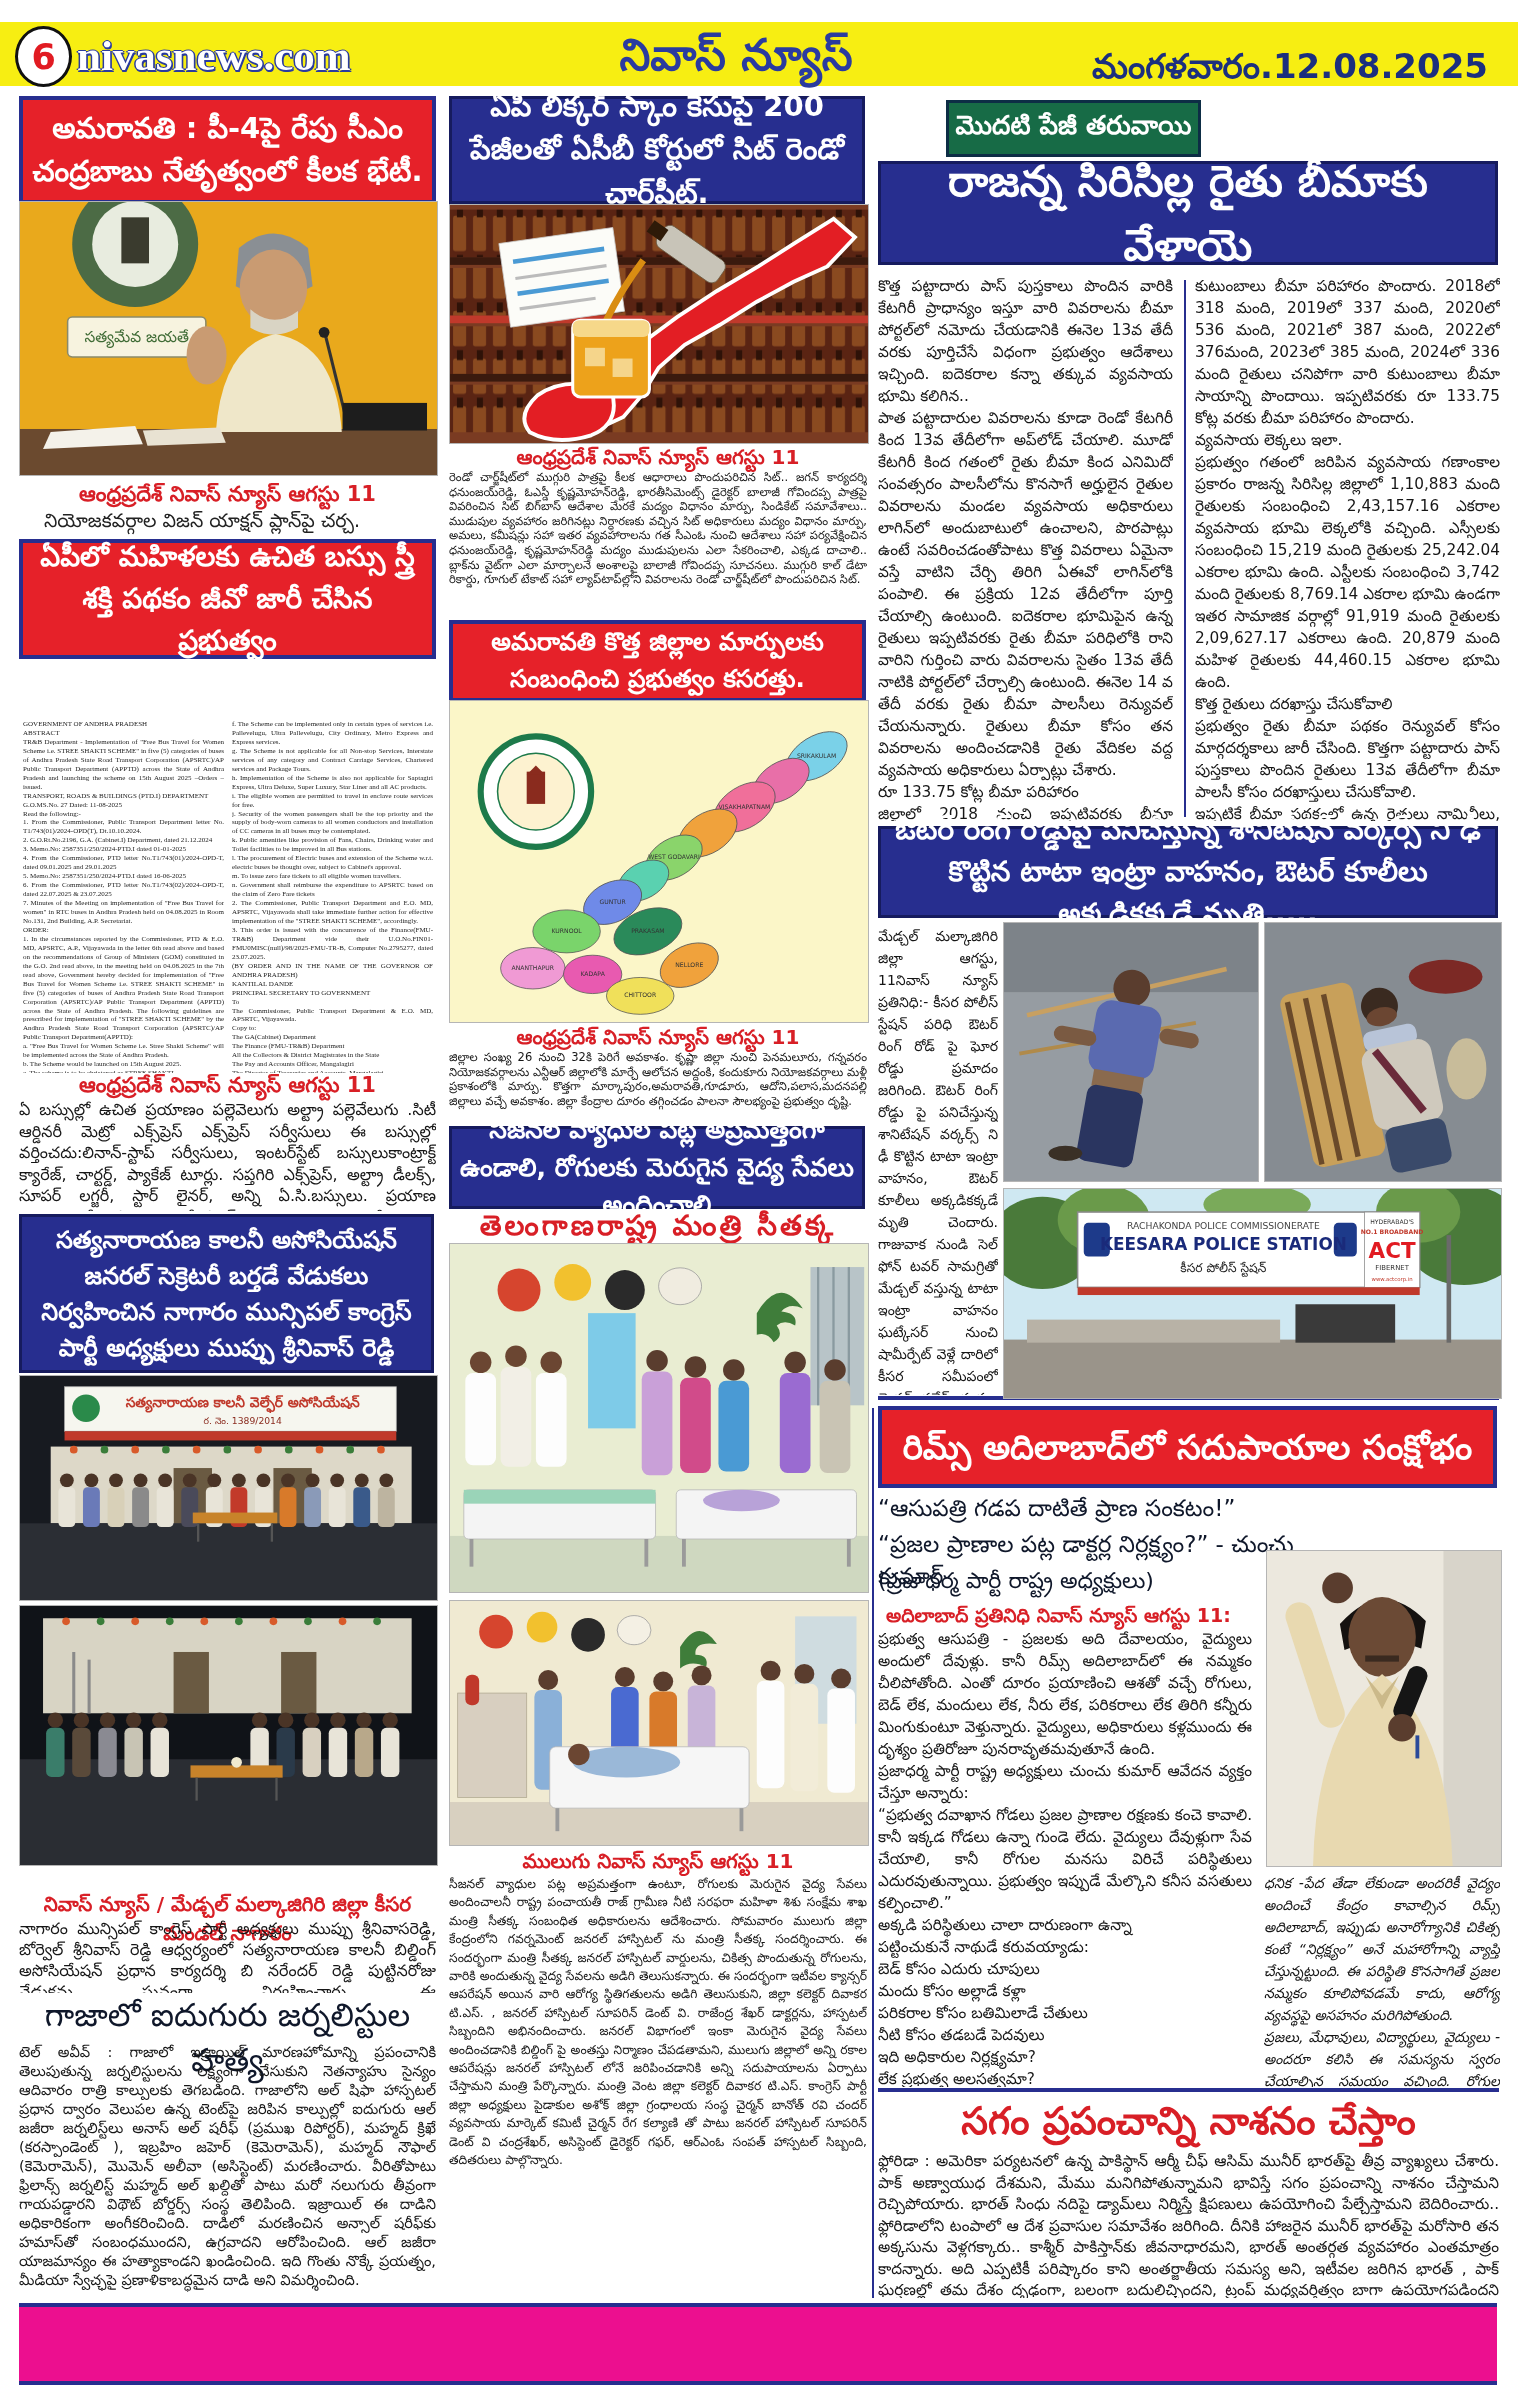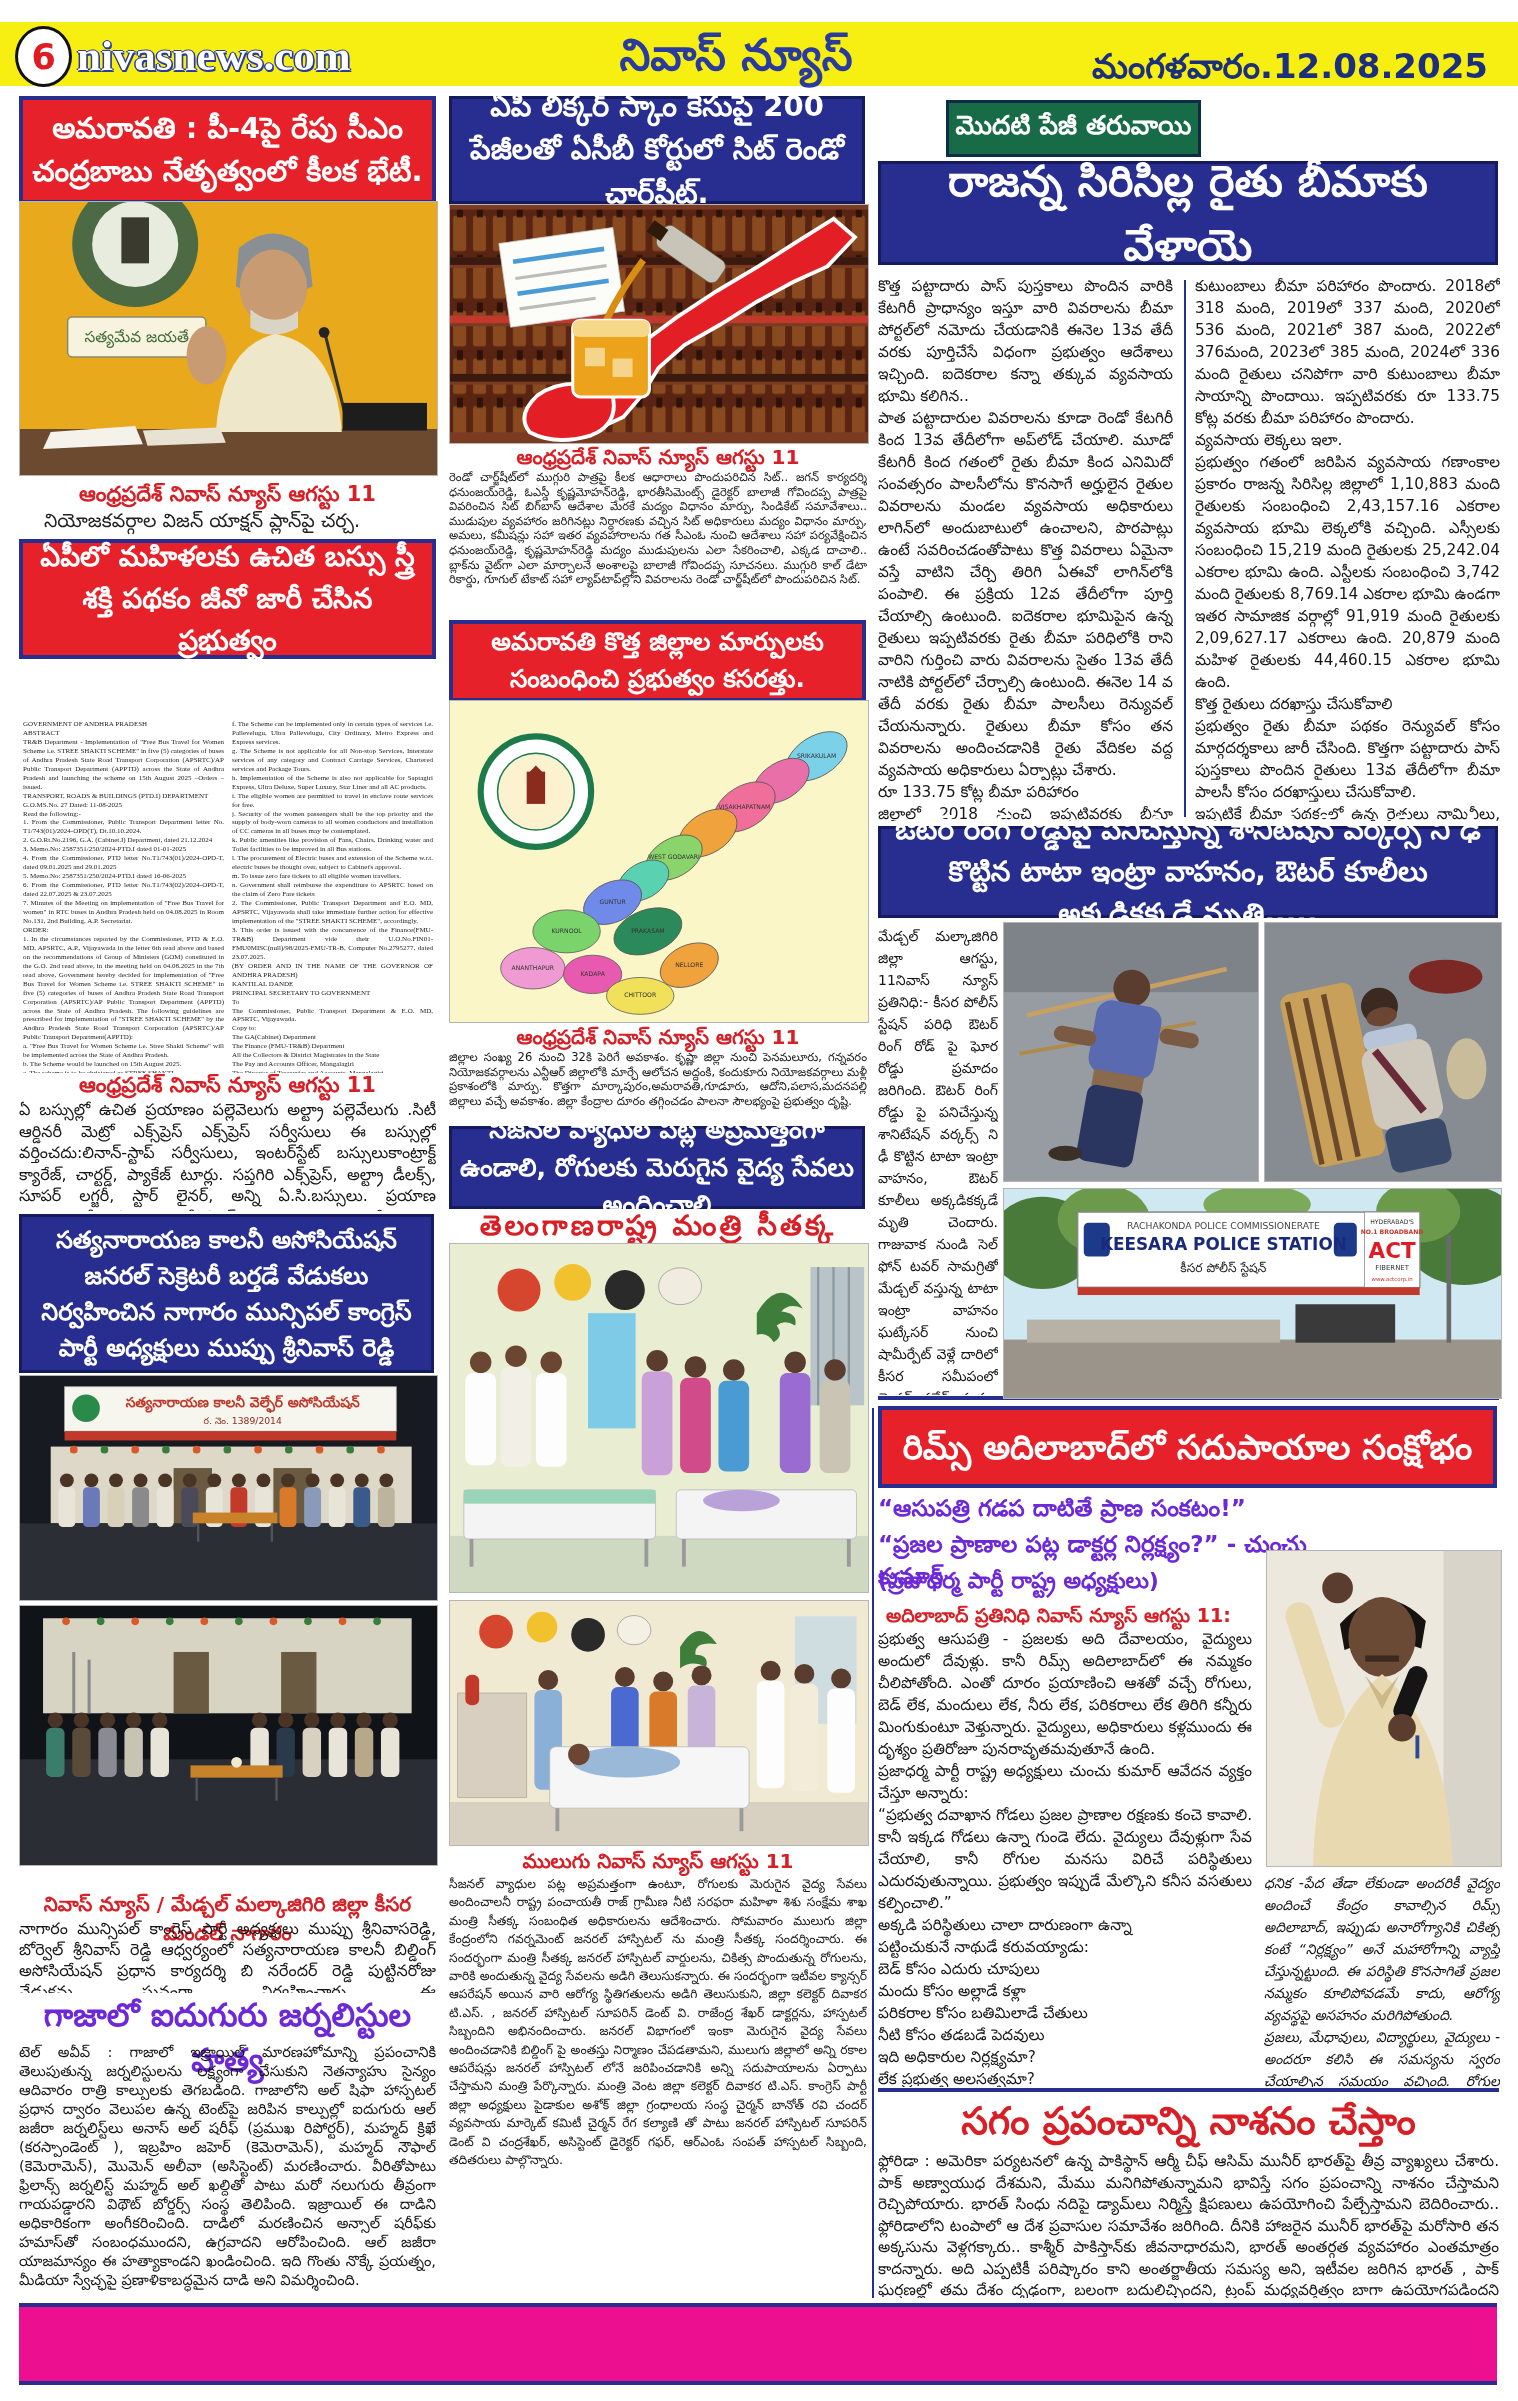--- a/index.html
+++ b/index.html
@@ -6,21 +6,21 @@
   #page{position:relative;width:1518px;height:2401px;background:#fff;overflow:hidden;
         font-family:"DejaVu Sans","Liberation Sans",sans-serif;}
   .abs{position:absolute;}
   .flexc{display:flex;align-items:center;justify-content:center;text-align:center;}
   .redbox{background:#e62129;border:4.6px solid #272e8f;color:#fff;font-weight:bold;line-height:1.5;}
   .bluebox{background:#272e8f;border:3.8px solid #161b5e;color:#fff;font-weight:bold;line-height:1.5;}
   .greenbox{background:#176b46;border:3.1px solid #0d2d45;color:#fff;font-weight:bold;}
   .dl{color:#d81f26;font-weight:bold;text-align:center;}
   .bt{color:#161616;text-align:justify;overflow:hidden;}
   .pre{white-space:pre-line;}
-  .bluehead{color:#6d28d9;font-weight:bold;text-align:center;}
+  .bluehead{color:#0f172a;font-weight:normal;text-align:center;}
   .redhead{color:#d81f26;font-weight:bold;text-align:center;}
   .ph{overflow:hidden;border:0.8px solid #b5b5b5;background:#888;}
   .ph svg{display:block;}
   .vrule{background:#272e8f;width:2.3px;}
   .hrule{background:#272e8f;height:3.8px;}
   .go{font-family:"Liberation Serif","DejaVu Serif",serif;font-size:7px;line-height:1.28;
       color:#222;text-align:justify;overflow:hidden;}
   .headband{background:#f7ee12;}
   .site{color:#fff;font-weight:bold;font-family:"Liberation Serif",serif;
         text-shadow:-1.5px 0 #2a3b9f,1.5px 0 #2a3b9f,0 -1.5px #2a3b9f,0 1.5px #2a3b9f,1.5px 1.5px #2a3b9f;}

